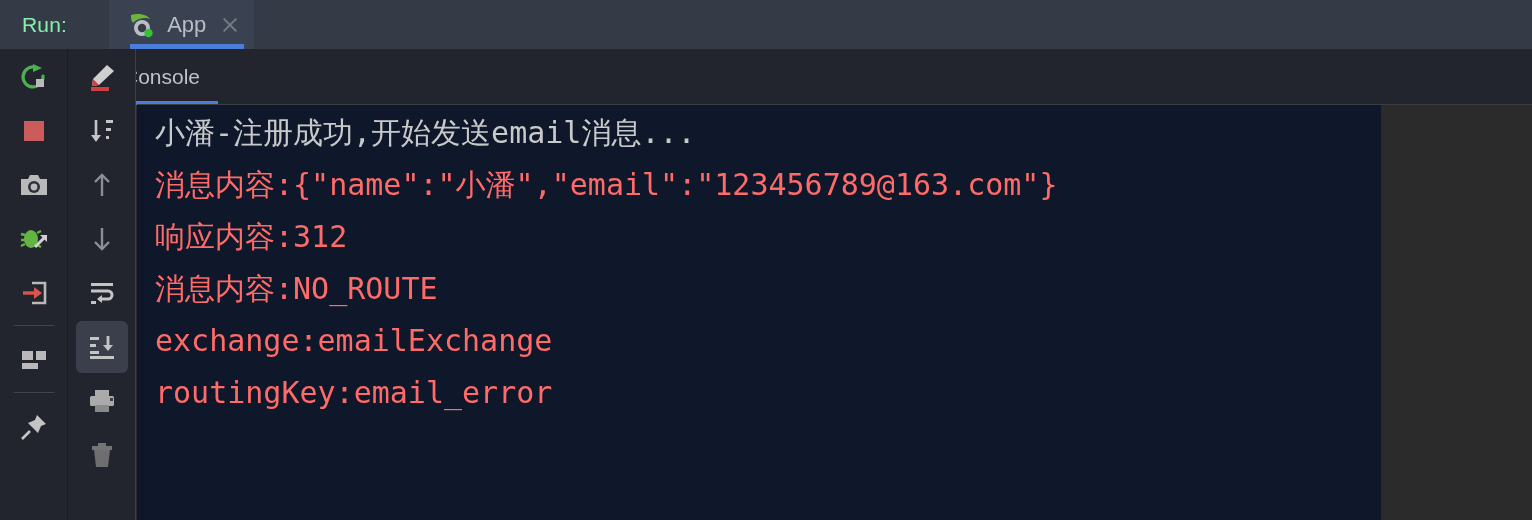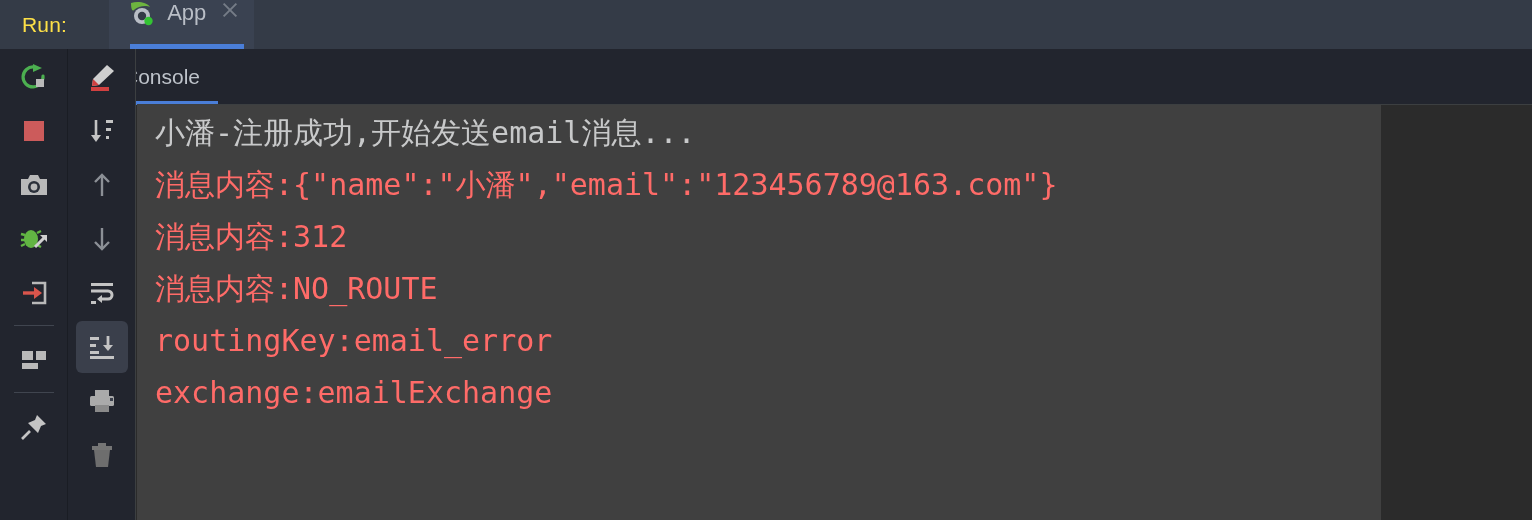--- a/index.html
+++ b/index.html
@@ -24,31 +24,31 @@
     position: absolute;
     left: 0; top: 0;
     width: 1532px;
     height: 49px;
     background: #343b47;
     display: flex;
     align-items: center;
     box-sizing: border-box;
   }
   .run-label {
-    color: #fde047;
+    color: #86efac;
     font-size: 21px;
     margin-left: 22px;
     letter-spacing: 0.2px;
     white-space: nowrap;
   }
   .runtab {
     position: relative;
     height: 49px;
     display: flex;
-    align-items: flex-start;
+    align-items: center;
     padding: 0 14px 0 18px;
     box-sizing: border-box;
     cursor: default;
   }
   .runtab.active { background: #3a4251; }
   .runtab .tab-underline {
     position: absolute;
     left: 21px; right: 10px;
     bottom: 0;
     height: 5px;
@@ -166,21 +166,21 @@
     flex: 0 0 auto;
   }
   .tb-btn svg { display: block; }
 
   
   .console {
     position: absolute;
     left: 137px; top: 105px;
     width: 1244px;
     height: 415px;
-    background: #404040;
+    background: #0f172a;
     overflow: hidden;
     box-sizing: border-box;
   }
   .console-lines {
     position: absolute;
     left: 18px; top: 2px;
     right: 0;
   }
   .cline {
     font-family: "DejaVu Sans Mono", "Liberation Mono", monospace;
@@ -351,21 +351,21 @@
         <path d="M5 9 H21 L19 26 H7 Z" fill="#6e6e6e"></path>
       </svg>
     </div>
   </div>
 
   <div class="strip-bottom-line"></div>
   <div class="console">
     <div class="console-lines">
       <div class="cline info">小潘-注册成功,开始发送email消息...</div>
       <div class="cline err">消息内容:{"name":"小潘","email":"123456789@163.com"}</div>
-      <div class="cline err">消息内容:312</div>
+      <div class="cline err">响应内容:312</div>
       <div class="cline err">消息内容:NO_ROUTE</div>
+      <div class="cline err">exchange:emailExchange</div>
       <div class="cline err">routingKey:email_error</div>
-      <div class="cline err">exchange:emailExchange</div>
     </div>
 
   </div>
 
 </div>
 
 </body></html>

